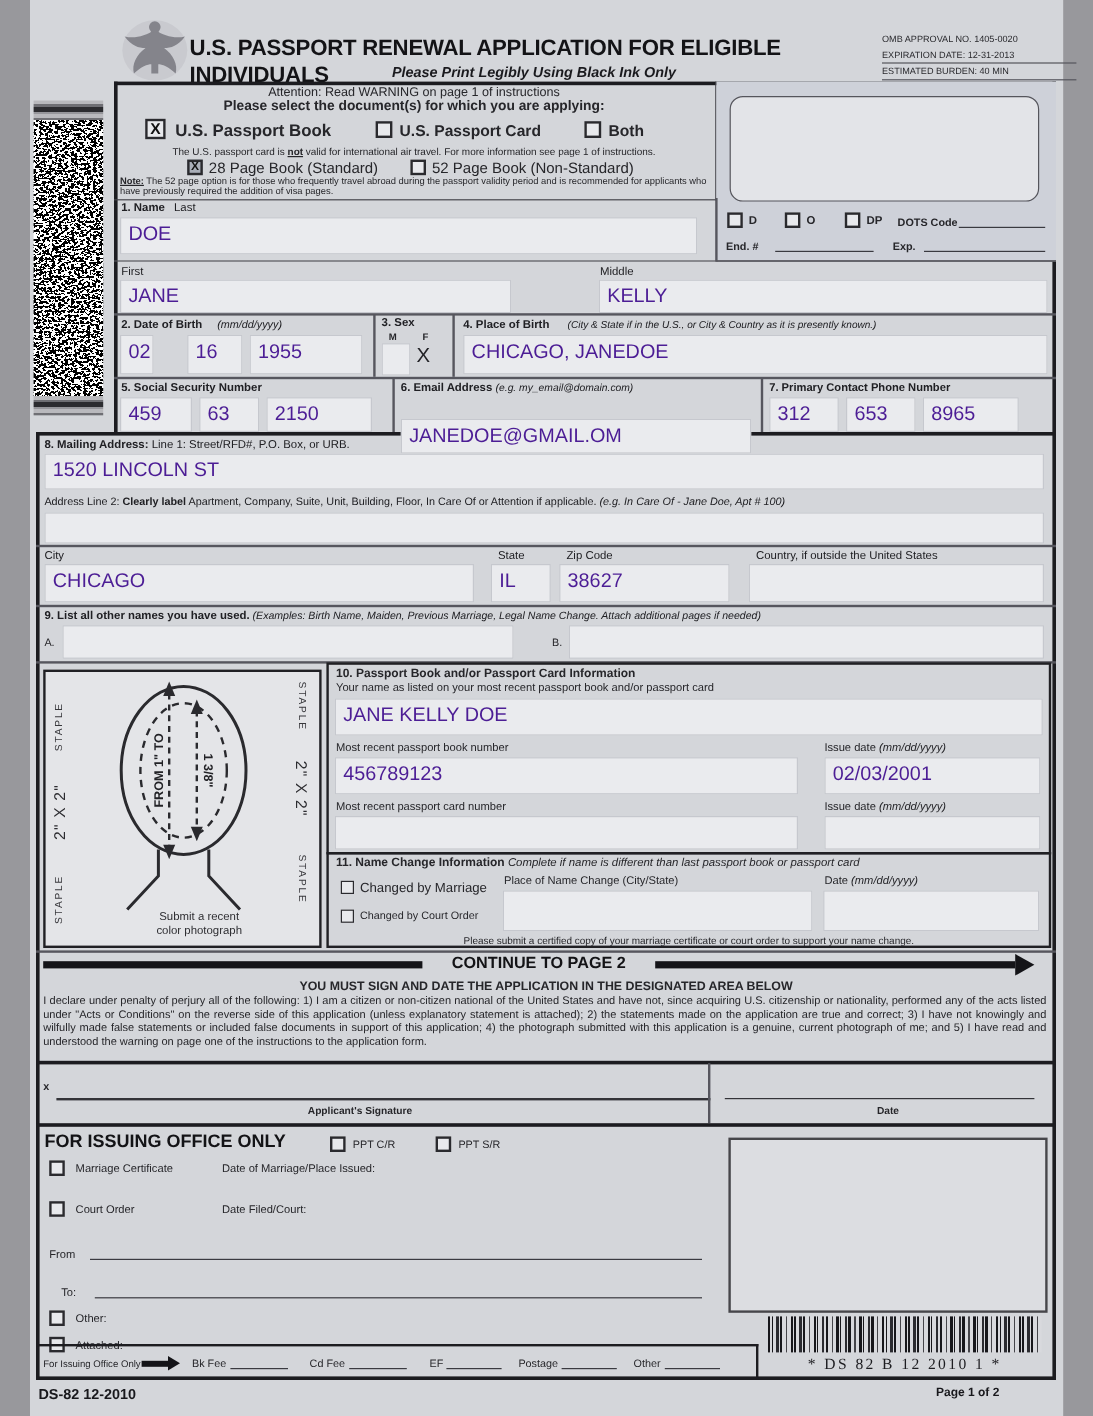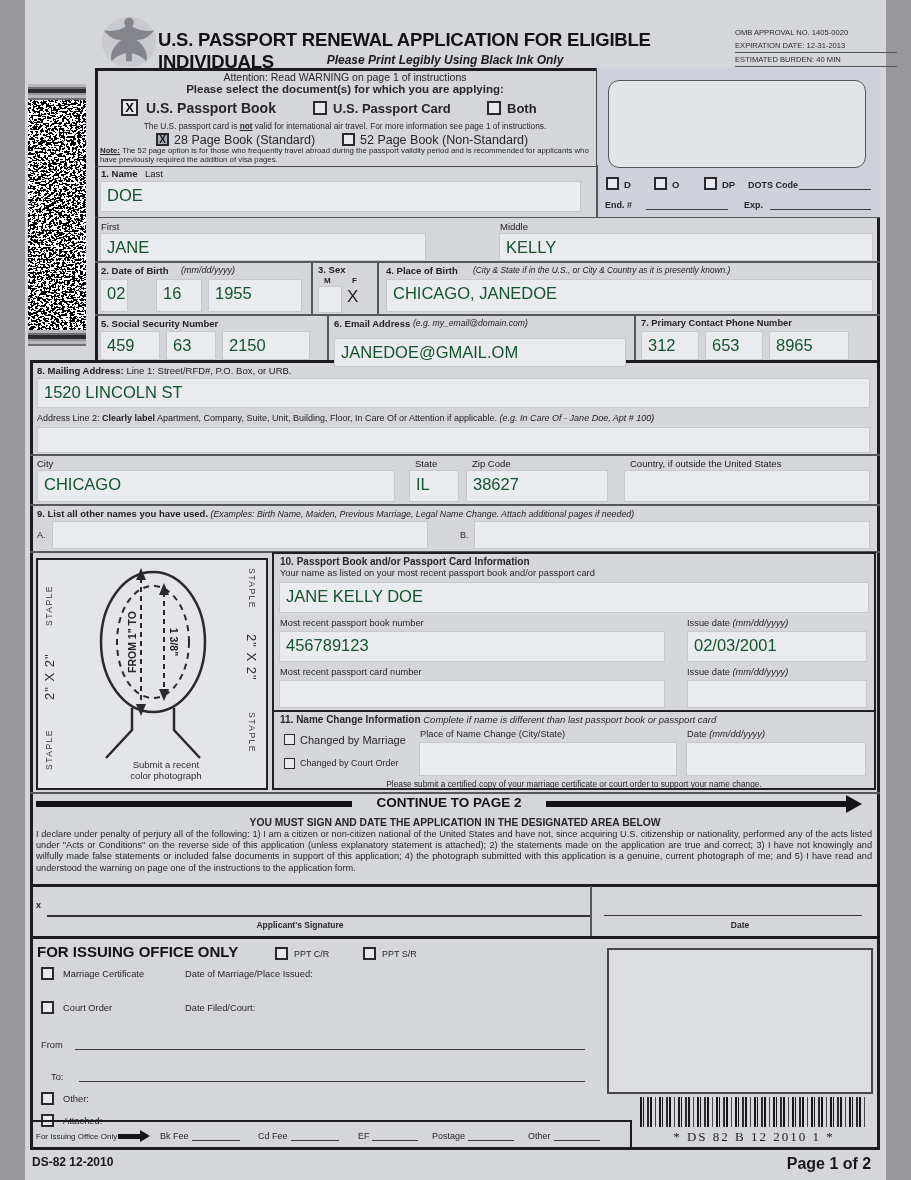--- a/index.html
+++ b/index.html
@@ -6,21 +6,21 @@
 html,body{width:911px;height:1180px}
 body{font-family:"Liberation Sans",sans-serif;background:#98989c;position:relative;overflow:hidden;color:#26262a}
 .abs{position:absolute}
 .paper{left:25px;top:0;width:861px;height:1180px;background:#d4d6da}
 .lbl{font-size:9.5px;color:#202024;white-space:nowrap}
 .b{font-weight:bold}
 .i{font-style:italic}
 .u{text-decoration:underline}
 .ctr{text-align:center}
 .field{background:#eaebee;border:1px solid #c6c8ce}
-.val{font-size:16.5px;color:#14532d;padding:4px 0 0 6px;white-space:nowrap;overflow:hidden}
+.val{font-size:16.5px;color:#4c1d95;padding:4px 0 0 6px;white-space:nowrap;overflow:hidden}
 .cb{border:2px solid #2a2a2e;background:#e8e9ec;text-align:center;font-weight:bold;color:#111;font-size:11px;line-height:11px}
 .vline{background:#56565e;width:1.5px}
 .hline{background:#56565e;height:1.5px}
 .hline-heavy{background:#1c1c20;height:2.5px}
 .sline{border-bottom:1.5px solid #3a3a40}
 .main-upper{left:95px;top:68px;width:785px;height:292px;border:3px solid #1c1c20;border-bottom:none}
 .main-lower{left:30px;top:360px;width:850px;height:790px;border:3px solid #1c1c20}
 .box-thin{border:1.5px solid #46464c}
 .vtext{writing-mode:vertical-rl;transform:rotate(180deg);font-size:8.5px;letter-spacing:1.5px;color:#38383c;white-space:nowrap}
 .vtext-r{writing-mode:vertical-rl;font-size:8.5px;letter-spacing:1.5px;color:#38383c;white-space:nowrap}
@@ -133,21 +133,21 @@
 <div class="abs field val" style="left:386px;top:279px;width:487px;height:33px">CHICAGO, JANEDOE</div>
 <div class="abs hline" style="left:95px;top:314px;width:785px"></div>
 
 <div class="abs b lbl" style="left:101px;top:318px">5. Social Security Number</div>
 <div class="abs field val" style="left:100px;top:331px;width:60px;height:29px">459</div>
 <div class="abs field val" style="left:166px;top:331px;width:50px;height:29px">63</div>
 <div class="abs field val" style="left:222px;top:331px;width:88px;height:29px">2150</div>
 <div class="abs vline" style="left:327px;top:315px;height:45px"></div>
 <div class="abs b lbl" style="left:334px;top:318px">6. Email Address</div>
 <div class="abs i lbl" style="left:413px;top:318px;font-size:8.6px">(e.g. my_email@domain.com)</div>
-<div class="abs field val" style="left:334px;top:338px;width:292px;height:29px">JANEDOE@GMAIL.OM</div>
+<div class="abs field val" style="left:334px;top:349px;width:292px;height:29px">JANEDOE@GMAIL.OM</div>
 <div class="abs vline" style="left:634px;top:315px;height:45px"></div>
 <div class="abs b lbl" style="left:641px;top:318px;font-size:9.3px">7. Primary Contact Phone Number</div>
 <div class="abs field val" style="left:641px;top:331px;width:58px;height:29px">312</div>
 <div class="abs field val" style="left:705px;top:331px;width:58px;height:29px">653</div>
 <div class="abs field val" style="left:769px;top:331px;width:80px;height:29px">8965</div>
 
 <div class="abs lbl" style="left:37px;top:365px"><span class="b">8. Mailing Address:</span><span> Line 1: Street/RFD#, P.O. Box, or URB.</span></div>
 <div class="abs field val" style="left:37px;top:378px;width:833px;height:30px">1520 LINCOLN ST</div>
 <div class="abs lbl" style="left:37px;top:413px;font-size:9px"><span>Address Line 2: </span><span class="b">Clearly label</span><span> Apartment, Company, Suite, Unit, Building, Floor, In Care Of or Attention if applicable. </span><span class="i">(e.g. In Care Of - Jane Doe, Apt # 100)</span></div>
 <div class="abs field val" style="left:37px;top:427px;width:833px;height:26px"></div>
@@ -272,13 +272,13 @@
 <div class="abs" style="left:258px;top:1131px;font-size:9px">Cd Fee</div>
 <div class="abs sline" style="left:291px;top:1129px;width:48px;height:12px"></div>
 <div class="abs" style="left:358px;top:1131px;font-size:9px">EF</div>
 <div class="abs sline" style="left:372px;top:1129px;width:46px;height:12px"></div>
 <div class="abs" style="left:432px;top:1131px;font-size:9px">Postage</div>
 <div class="abs sline" style="left:468px;top:1129px;width:46px;height:12px"></div>
 <div class="abs" style="left:528px;top:1131px;font-size:9px">Other</div>
 <div class="abs sline" style="left:554px;top:1129px;width:46px;height:12px"></div>
 
 <div class="abs b" style="left:32px;top:1155px;font-size:12px;color:#18181c">DS-82  12-2010</div>
-<div class="abs b" style="left:780px;top:1155px;width:98px;text-align:center;font-size:16px;color:#18181c">Page 1 of 2</div>
+<div class="abs b" style="left:780px;top:1155px;width:98px;text-align:left;font-size:10px;color:#18181c">Page 1 of 2</div>
 
 </body></html>

